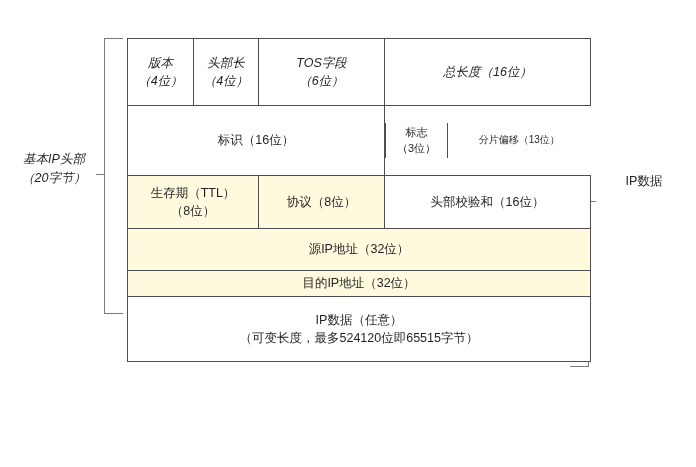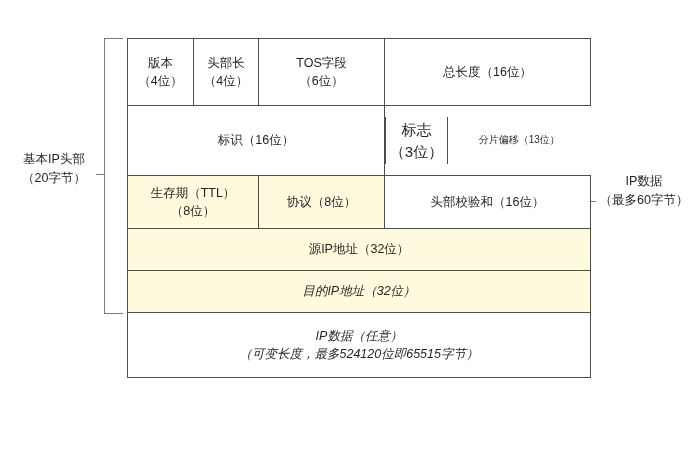--- a/index.html
+++ b/index.html
@@ -38,43 +38,44 @@
     text-align: center;
     vertical-align: middle;
     font-size: 12.5px;
     line-height: 1.45;
     color: #231f20;
     padding: 2px 3px;
     background: #ffffff;
   }
   .cell-yellow { background: #fdfadd !important; }
 
-  .r1 { height: 67px; }
+  .r1 { height: 67px; font-style: italic; }
   .r2 { height: 70px; }
   .r3 { height: 53px; }
   .r4 { height: 42px; }
-  .r5 { height: 42px; font-style: italic; }
+  .r5 { height: 26px; }
   .r6 { height: 53px; }
-  .r7 { height: 65px; font-style: italic; }
+  .r7 { height: 65px; }
 
   .line2 { display: block; }
 
   
   .side-label {
     position: absolute;
     text-align: center;
     font-size: 12.5px;
     line-height: 1.55;
     color: #231f20;
     white-space: nowrap;
   }
   #label-basic {
     left: 8px;
     top: 150px;
     width: 92px;
+    font-style: italic;
   }
   #label-ipheader {
     left: 596px;
     top: 172px;
     width: 96px;
   }
 
   
   .bracket {
     position: absolute;
@@ -124,21 +125,20 @@
   <div class="side-label" id="label-basic">
     <span class="line2">基本IP头部</span>
     <span class="line2">（20字节）</span>
   </div>
 
   <div class="bracket" id="bracket-right"></div>
   <div id="bracket-right-tick"></div>
 
   <div class="side-label" id="label-ipheader">
     <span class="line2">IP数据</span>
-    <span class="line2">（最多60字节）</span>
   </div>
 
   <table class="pkt-table">
     <tbody>
       <tr class="r1">
         <td style="width:59px">
           <span class="line2">版本</span>
           <span class="line2">（4位）</span>
         </td>
         <td style="width:58px">
@@ -155,21 +155,21 @@
       </tr>
 
       <tr class="r2">
         <td colspan="3">
           <span class="line2">标识（16位）</span>
         </td>
         <td style="padding:0;border:none">
           <table style="width:100%;height:100%;border-collapse:collapse;table-layout:fixed">
             <tbody>
                 <tr>
-              <td style="width:55px;border:1.3px solid #4d4d4d;border-top:none;border-bottom:none;text-align:center;font-size:15px;line-height:1.45;color:#231f20">
+              <td style="width:55px;border:1.3px solid #4d4d4d;border-top:none;border-bottom:none;text-align:center;font-size:11px;line-height:1.45;color:#231f20">
                 <span class="line2">标志</span>
                 <span class="line2">（3位）</span>
               </td>
               <td style="border:none;text-align:center;font-size:10px;line-height:1.45;color:#231f20">
                 <span class="line2">分片偏移（13位）</span>
               </td>
             </tr>
           </tbody>
             </table>
         </td>

